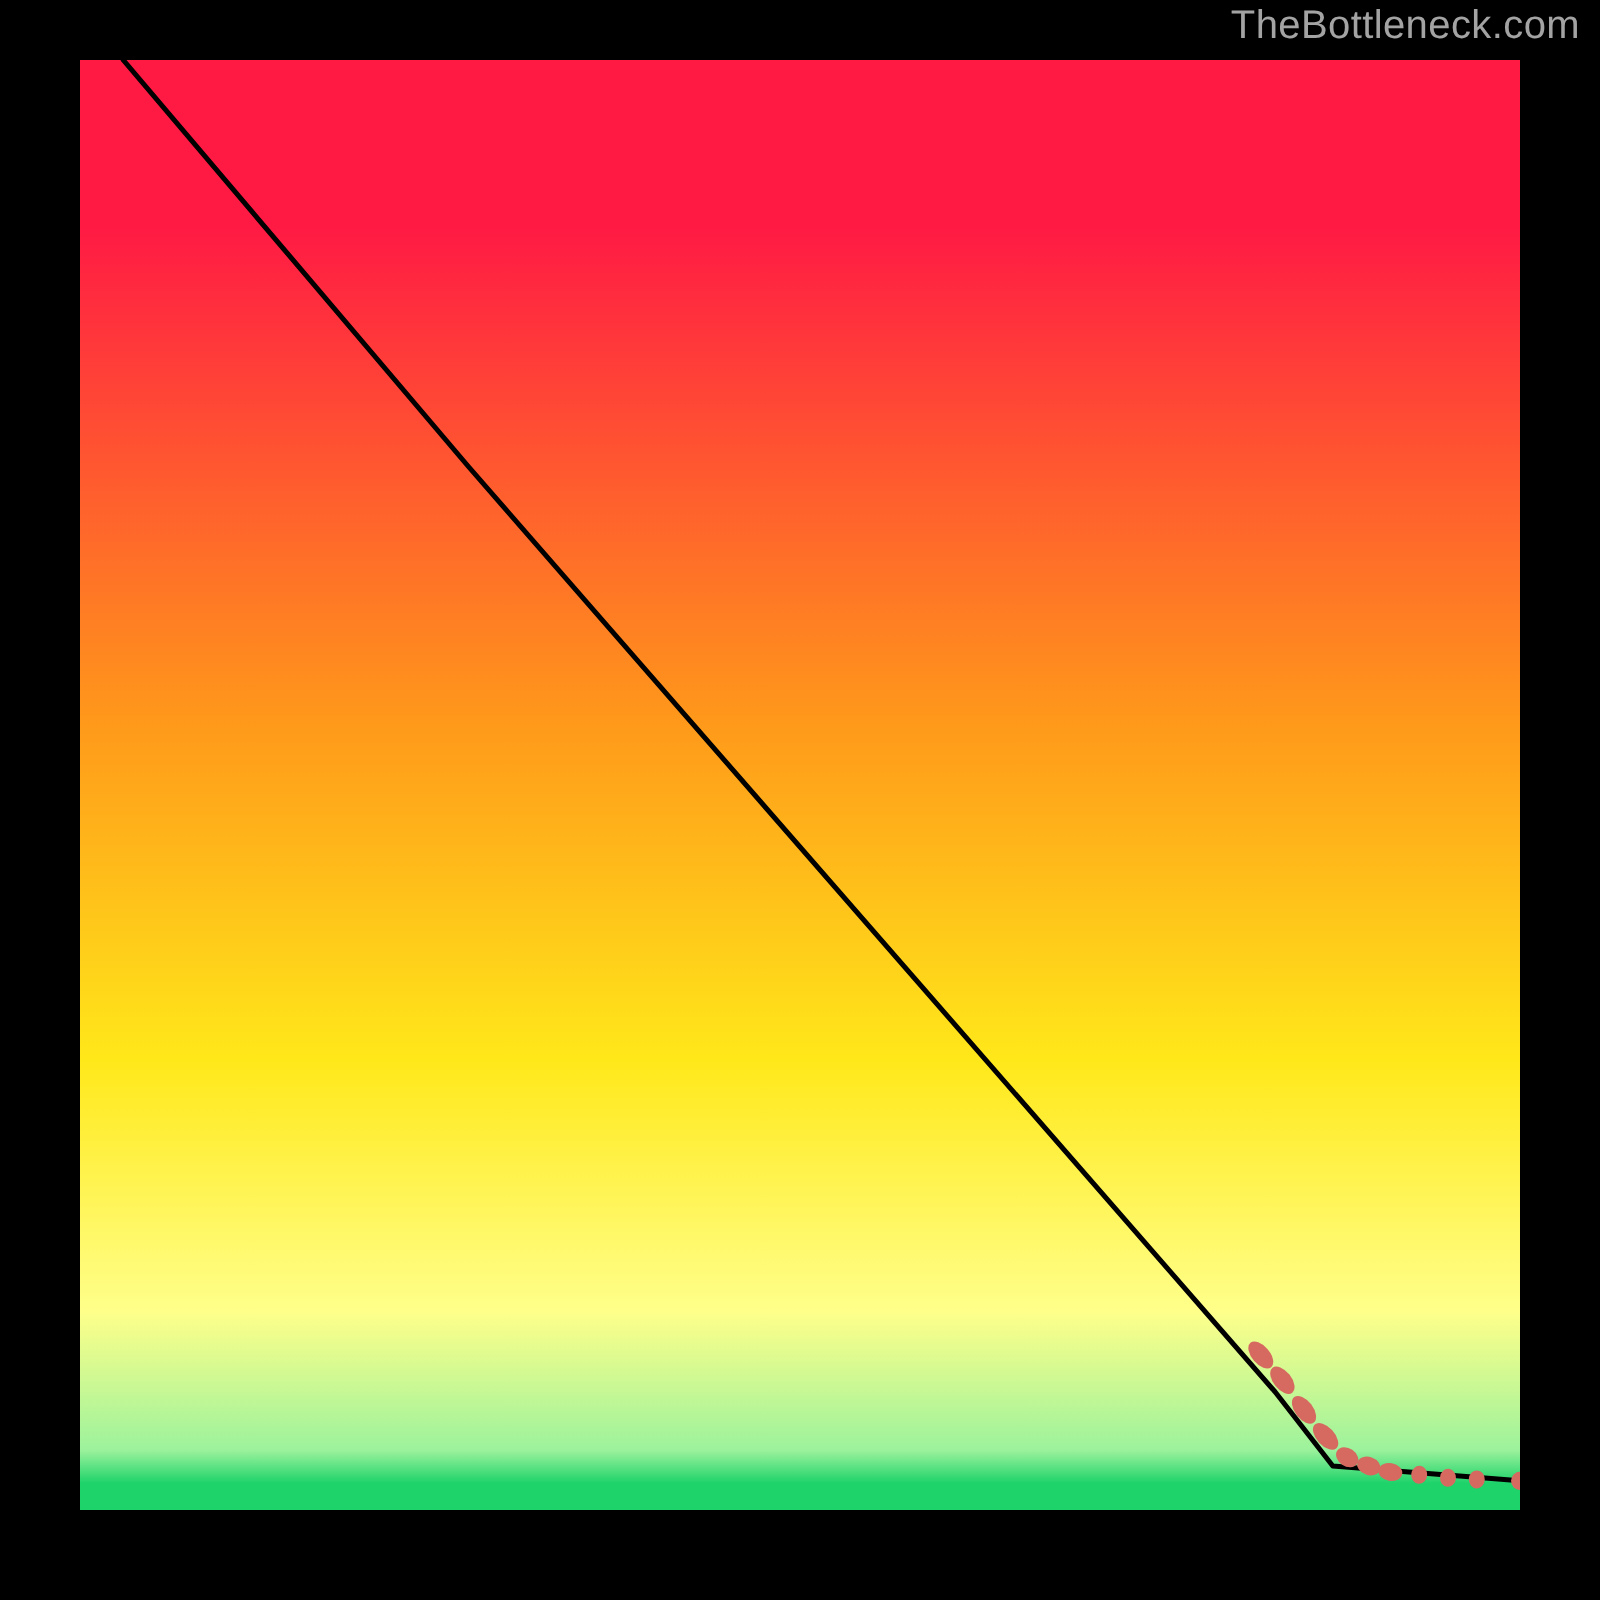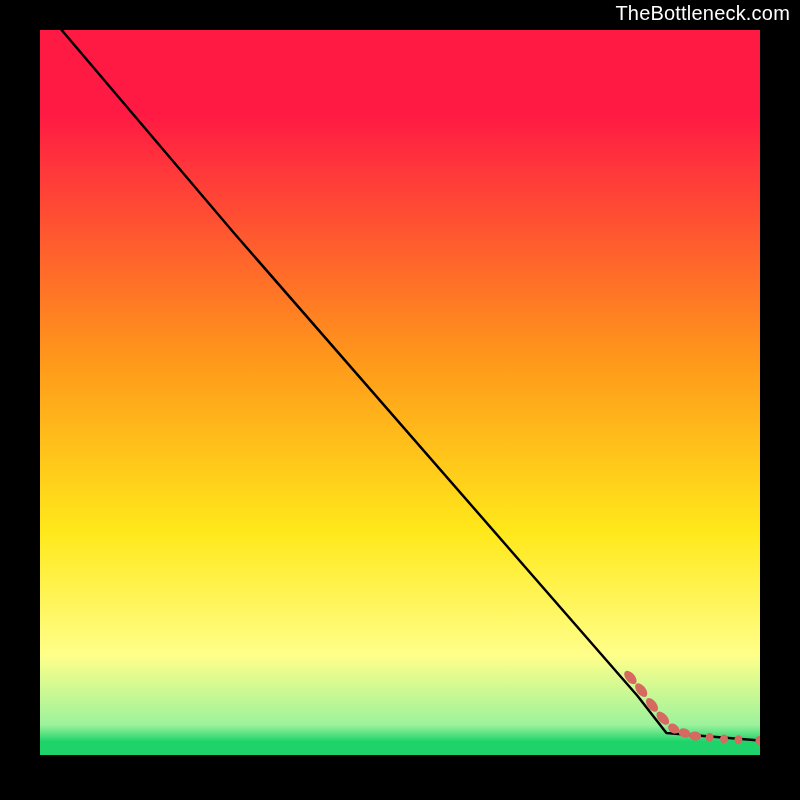--- a/index.html
+++ b/index.html
@@ -14,21 +14,21 @@
   .stage {
     position: relative;
     width: 800px;
     height: 800px;
     background: #000;
   }
   .watermark {
     position: absolute;
     top: 2px;
     right: 10px;
-    color: #ffffff;
+    color: #a3a3a3;
     font-size: 20px;
     font-weight: 500;
     letter-spacing: 0.2px;
     z-index: 3;
   }
   .plot-frame {
     position: absolute;
     left: 40px;
     top: 30px;
     width: 720px;

